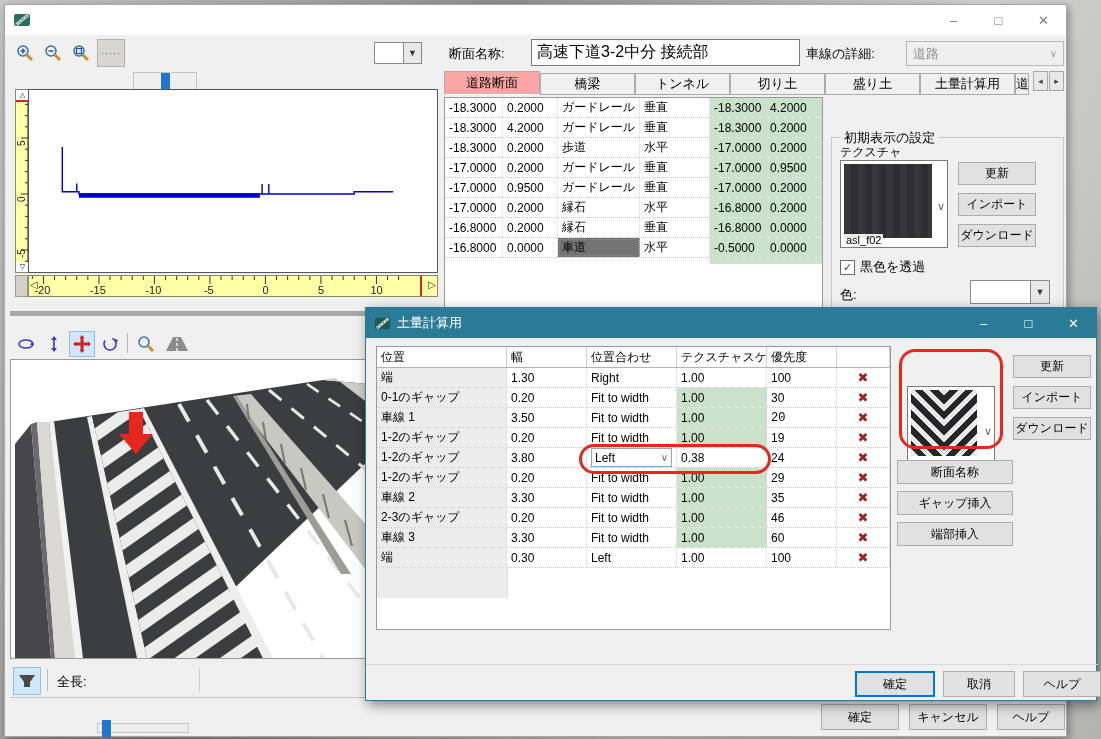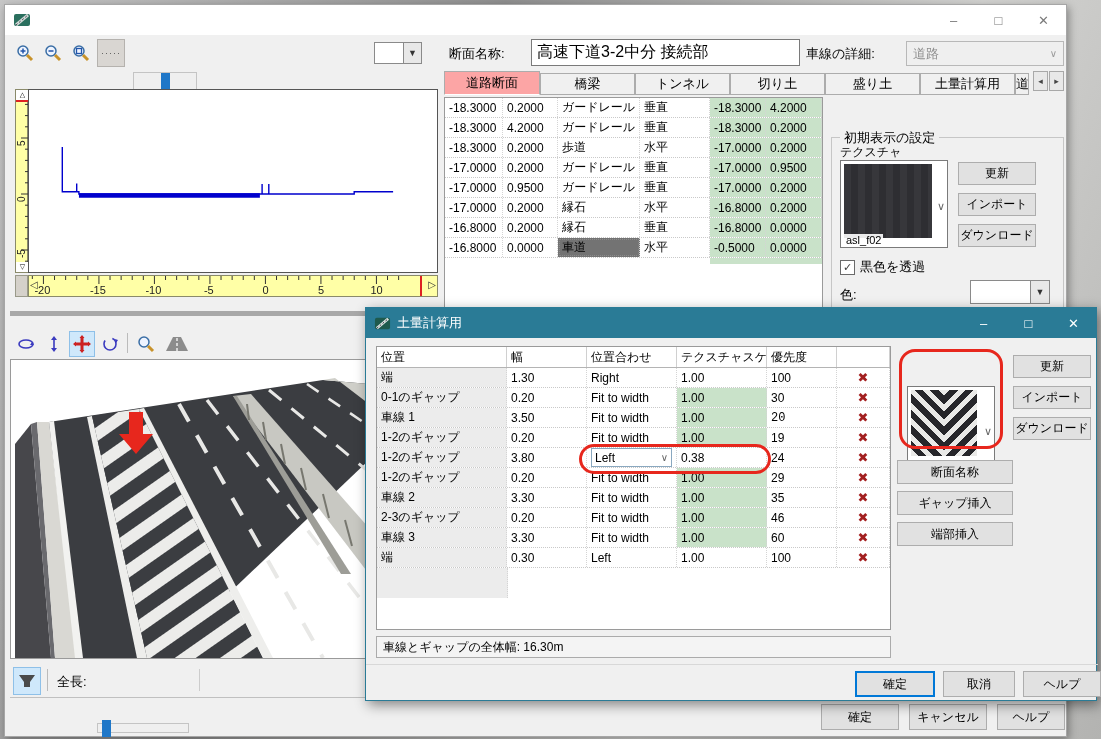--- a/index.html
+++ b/index.html
@@ -571,23 +571,20 @@
           <div class="grid-cell" style="width: 53px; height: 19px;">
             <span class="del-x">✖</span>
           </div>
         </div>
       </div>
     <div style="display:flex;height:30px;">
       <div class="cell-gray" style="width:130px;border-right:1px dotted #d4d4d4;"></div>
     </div>
   </div>
 
-  <div class="abs statusbar" style="left:10px;top:328px;width:515px;height:22px;">
-    <span>車線とギャップの全体幅: 16.30m</span>
-  </div>
 
   <div class="abs texframe" style="left:541px;top:48px;width:88px;height:86px;">
     <div class="abs" style="left:3px;top:3px;width:66px;height:66px;display:flex;overflow:hidden;">
       <div style="flex:1;background:repeating-linear-gradient(45deg,#e9e9e7 0 5px,#26262a 5px 11px);"></div>
       <div style="flex:1;background:repeating-linear-gradient(-45deg,#e9e9e7 0 5px,#26262a 5px 11px);"></div>
     </div>
     <span class="texlabel">aszeb_f02_c</span>
     <span class="texchev">∨</span>
   </div>
   <div class="abs annotation" style="left:533px;top:41px;width:104px;height:100px;border-radius:16px;"></div>

